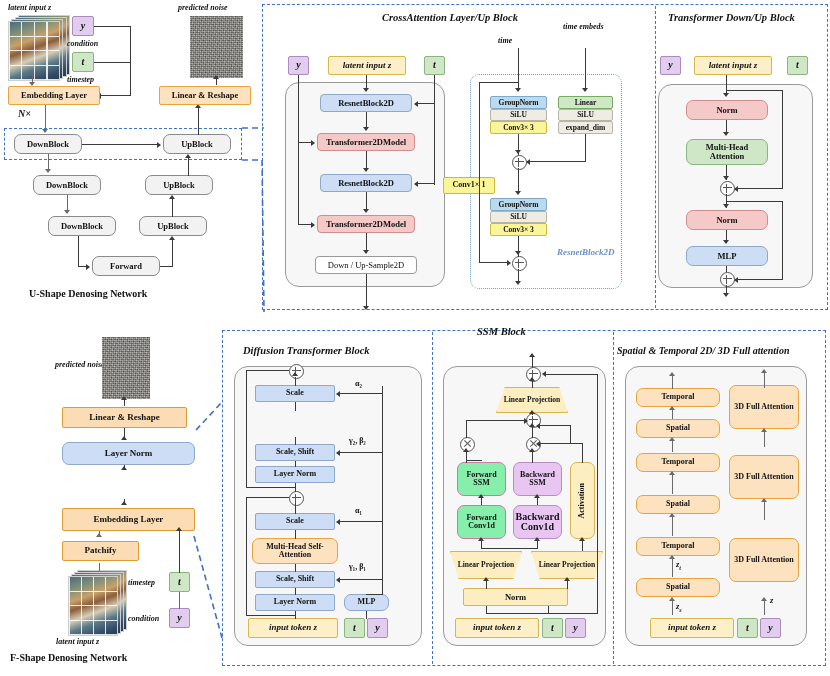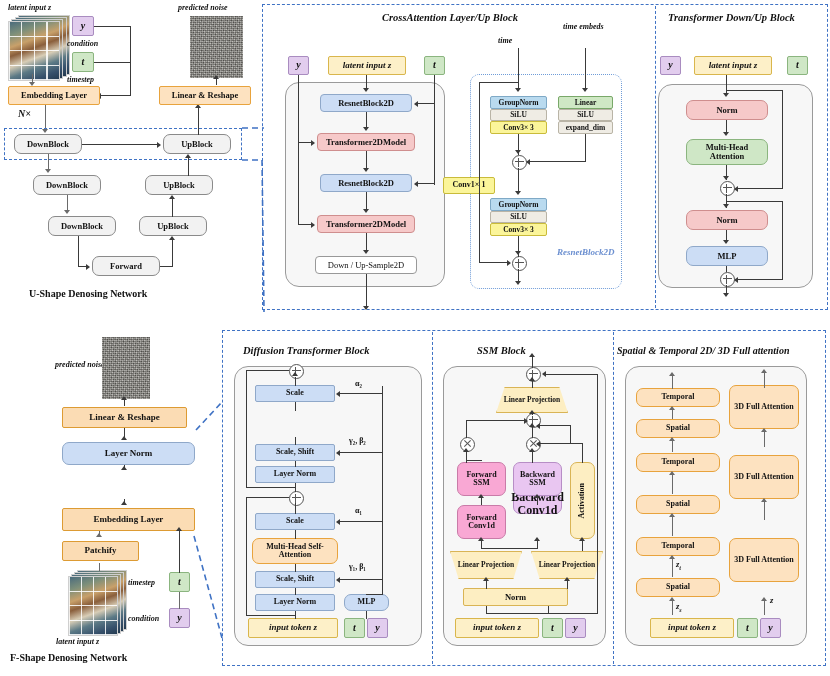--- a/index.html
+++ b/index.html
@@ -21,21 +21,21 @@
   .node.orange2{background:#fbdcb4;border-color:#dd9b33;}
   .node.yellowlbl{background:#fdf0c8;border-color:#d9b64c;font-style:italic;}
   .node.blue{background:#ccddf5;border-color:#8fa8c9;}
   .node.red{background:#f6c9c9;border-color:#cf8e8e;}
   .node.green{background:#cfe7c6;border-color:#8bb57f;}
   .node.green2{background:#cfe8c4;border-color:#79a869;}
   .node.purple{background:#e2cdee;border-color:#a98cc0;}
   .node.yellow{background:#fbf59a;border-color:#c9bb3a;}
   .node.gn{background:#b9daef;border-color:#7fa9c6;}
   .node.silu{background:#efece4;border-color:#b9b4a6;}
-  .node.pink{background:#f9a8d4;border-color:#c97ba8;}
+  .node.pink{background:#86efac;border-color:#c97ba8;}
   .node.violet{background:#e9c6f1;border-color:#b78ec6;}
   .node.cream{background:#fdeec2;border-color:#d9b455;}
   .node.white{background:#fff;border-color:#999;}
 
   .lbl{position:absolute;font-size:8px;font-style:italic;font-weight:bold;
        white-space:nowrap;font-family:"Liberation Serif",serif;}
   .lbl.ni{font-style:normal;}
   .ttl{position:absolute;font-size:10.5px;font-style:italic;font-weight:bold;
        white-space:nowrap;font-family:"Liberation Serif",serif;}
   .cap{position:absolute;font-size:10px;font-weight:bold;white-space:nowrap;
@@ -369,21 +369,21 @@
   <div class="dashdiv" style="left:613px;top:332px;height:332px;"></div>
 
   <div class="abs" style="left:186px;top:400px;width:40px;height:240px;">
     <svg width="40" height="240" viewBox="0 0 40 240">
       <path d="M10 30 L36 2" stroke="#3f72c4" stroke-width="1.6" stroke-dasharray="6 4" fill="none"></path>
       <path d="M8 136 L36 238" stroke="#3f72c4" stroke-width="1.6" stroke-dasharray="6 4" fill="none"></path>
     </svg>
   </div>
 
   <div class="ttl" style="left:243px;top:345px;">Diffusion Transformer Block</div>
-  <div class="ttl" style="left:477px;top:345px;">SSM Block</div>
+  <div class="ttl" style="left:477px;top:326px;">SSM Block</div>
   <div class="ttl" style="left:617px;top:345px;font-size:10px;">Spatial &amp; Temporal  2D/ 3D Full attention</div>
 
   <div class="group" style="left:234px;top:366px;width:188px;height:280px;"></div>
 
   <div class="node yellowlbl sq" style="left:248px;top:618px;width:90px;height:20px;font-size:9px;">input token z</div>
   <div class="node green sq" style="left:344px;top:618px;width:21px;height:20px;font-style:italic;font-size:10px;">t</div>
   <div class="node purple sq" style="left:367px;top:618px;width:21px;height:20px;font-style:italic;font-size:10px;">y</div>
 
   <div class="node blue pill" style="left:344px;top:594px;width:45px;height:17px;font-size:8px;">MLP</div>
 
@@ -442,21 +442,21 @@
   <div class="node yellowlbl sq" style="left:455px;top:618px;width:84px;height:20px;font-size:9px;">input token z</div>
   <div class="node green sq" style="left:542px;top:618px;width:21px;height:20px;font-style:italic;font-size:10px;">t</div>
   <div class="node purple sq" style="left:565px;top:618px;width:21px;height:20px;font-style:italic;font-size:10px;">y</div>
 
   <div class="node cream sq" style="left:463px;top:588px;width:105px;height:18px;font-size:8.5px;">Norm</div>
 
   <div class="trap down" style="left:450px;top:551px;width:72px;height:28px;">Linear Projection</div>
   <div class="trap down" style="left:531px;top:551px;width:72px;height:28px;">Linear Projection</div>
 
   <div class="node pink pill" style="left:457px;top:505px;width:49px;height:34px;font-size:8px;">Forward Conv1d</div>
-  <div class="node violet pill" style="left:513px;top:494px;width:49px;height:20px;font-size:12px;">Backward Conv1d</div>
+  <div class="node violet pill" style="left:513px;top:505px;width:49px;height:34px;font-size:10px;">Backward Conv1d</div>
   <div class="node pink pill" style="left:457px;top:462px;width:49px;height:34px;font-size:8px;">Forward SSM</div>
   <div class="node violet pill" style="left:513px;top:462px;width:49px;height:34px;font-size:8px;">Backward SSM</div>
 
   <div class="node cream pill" style="left:570px;top:462px;width:25px;height:77px;">
     <span class="vert" style="font-size:8px;font-weight:bold;">Activation</span>
   </div>
 
   <div class="op times" style="left:460px;top:437px;"></div>
   <div class="op times" style="left:526px;top:437px;"></div>
   <div class="op plus" style="left:526px;top:413px;"></div>

